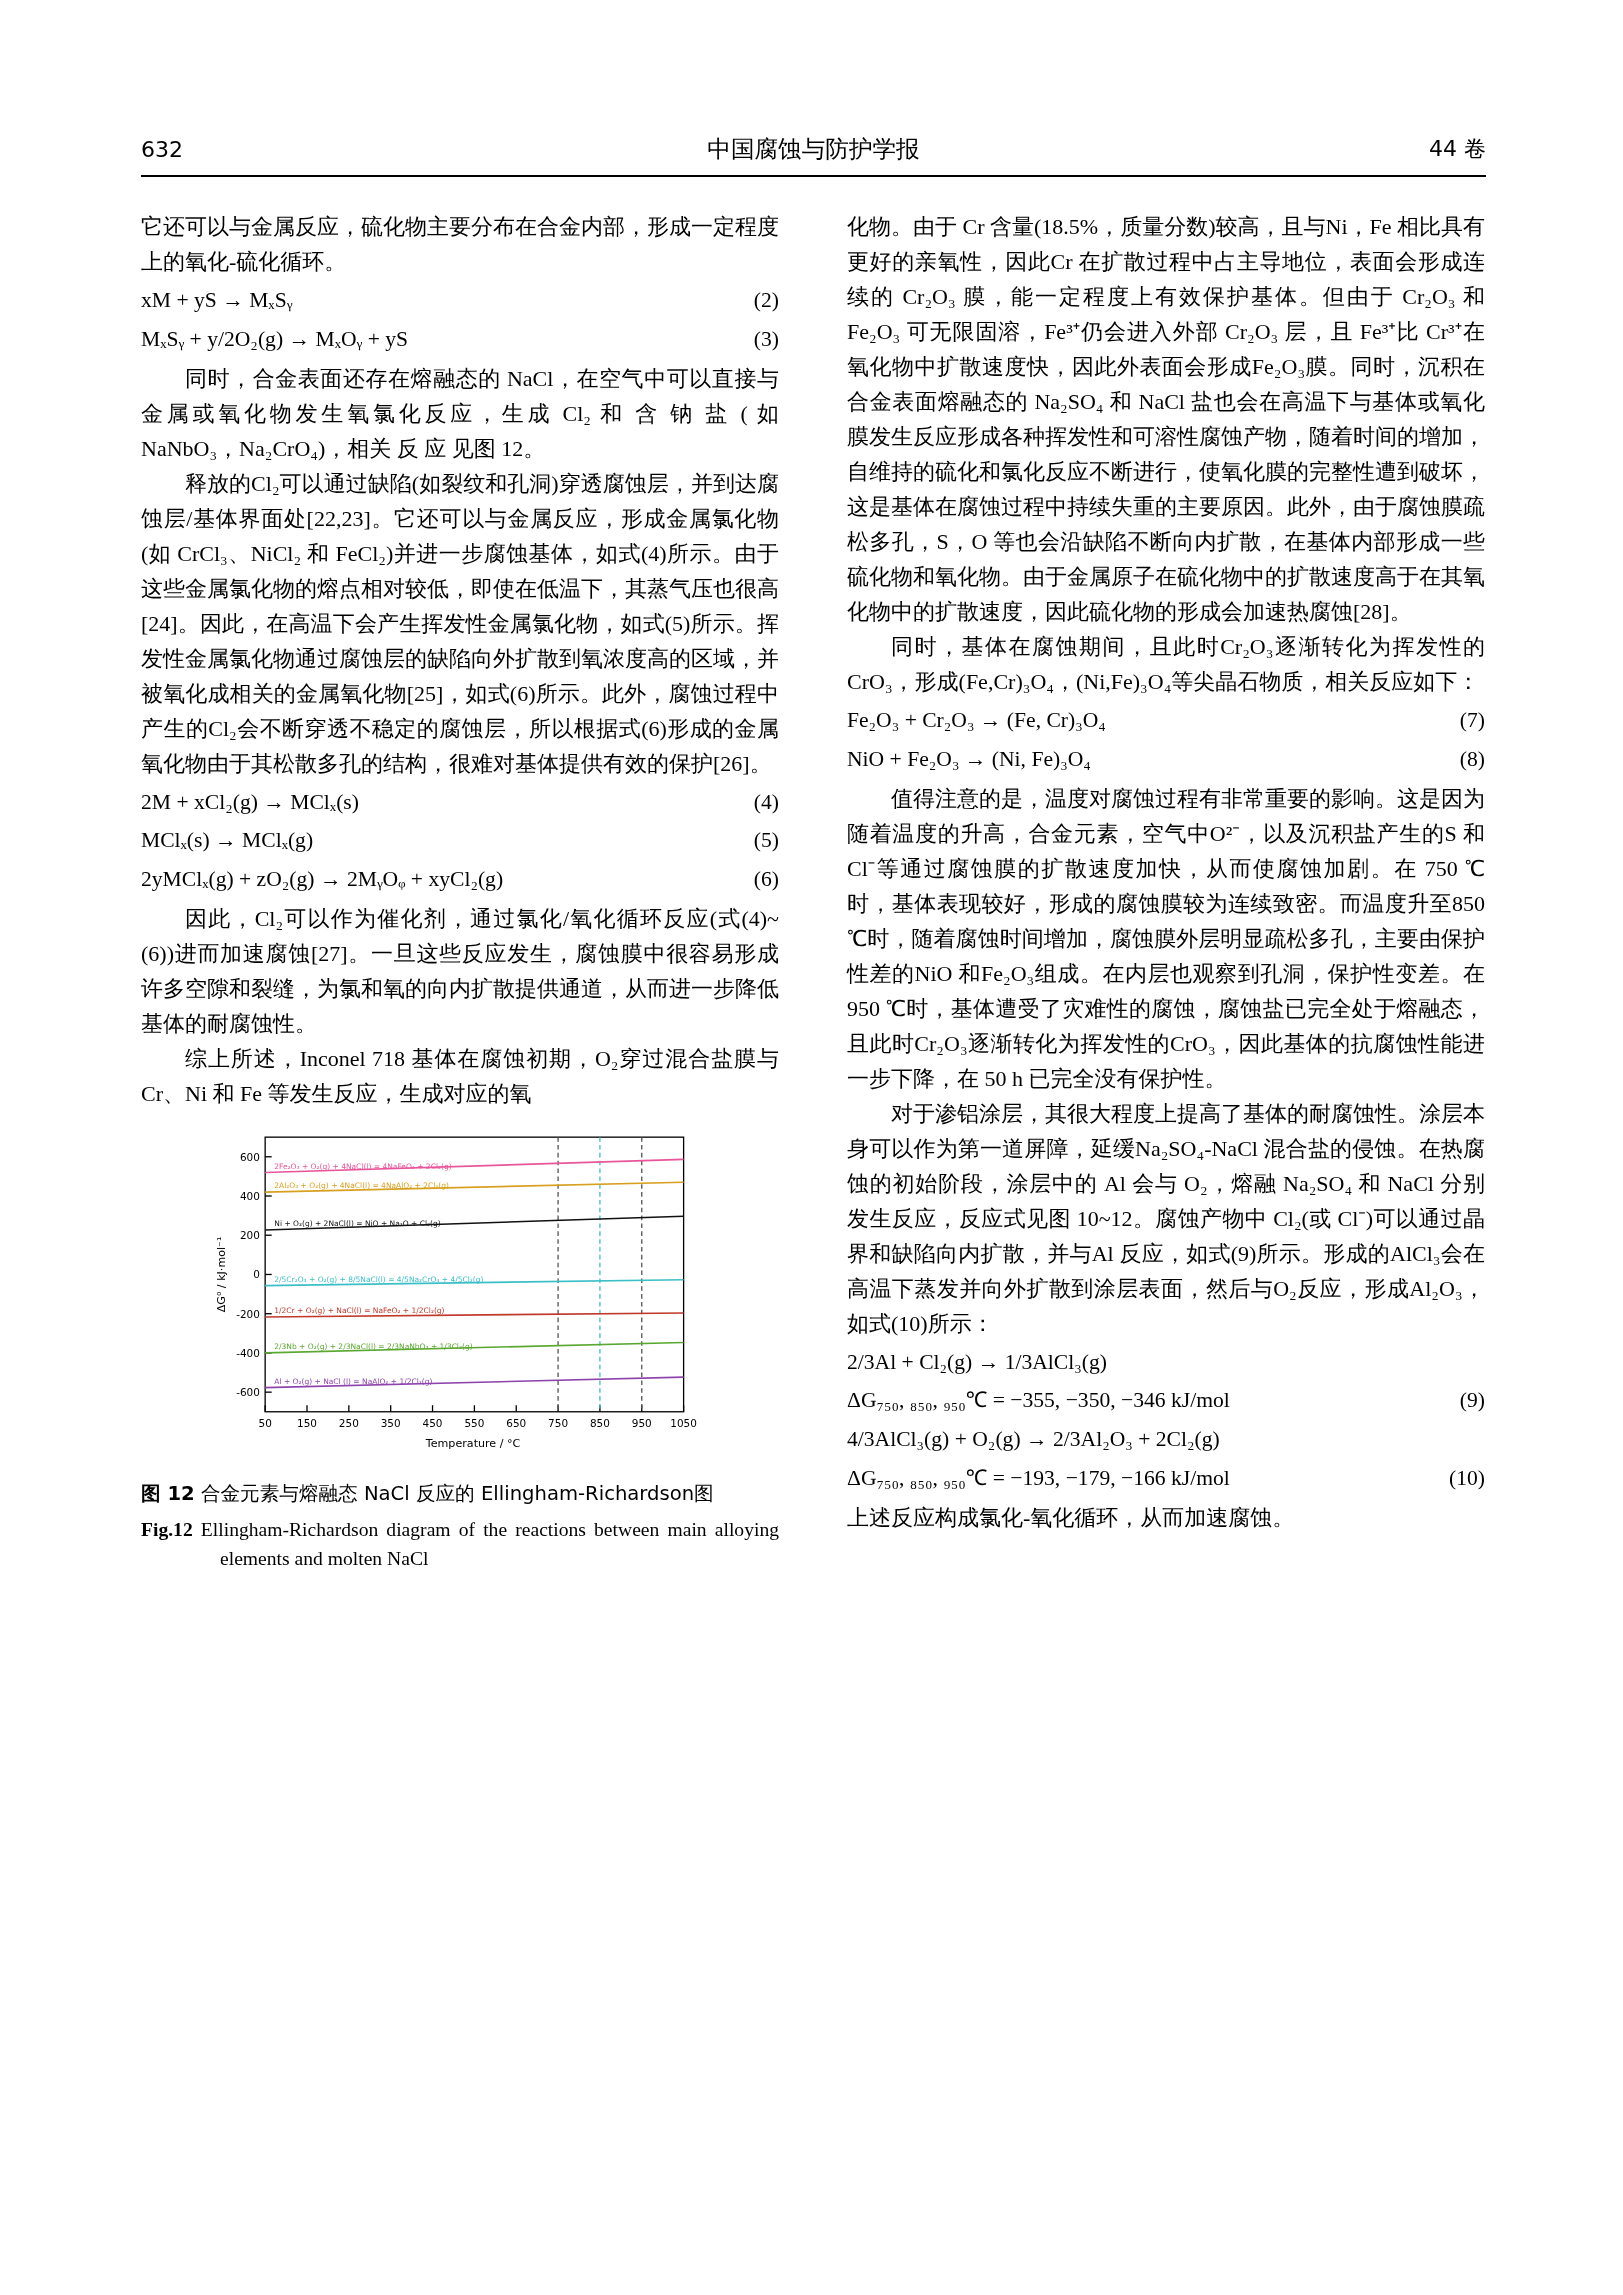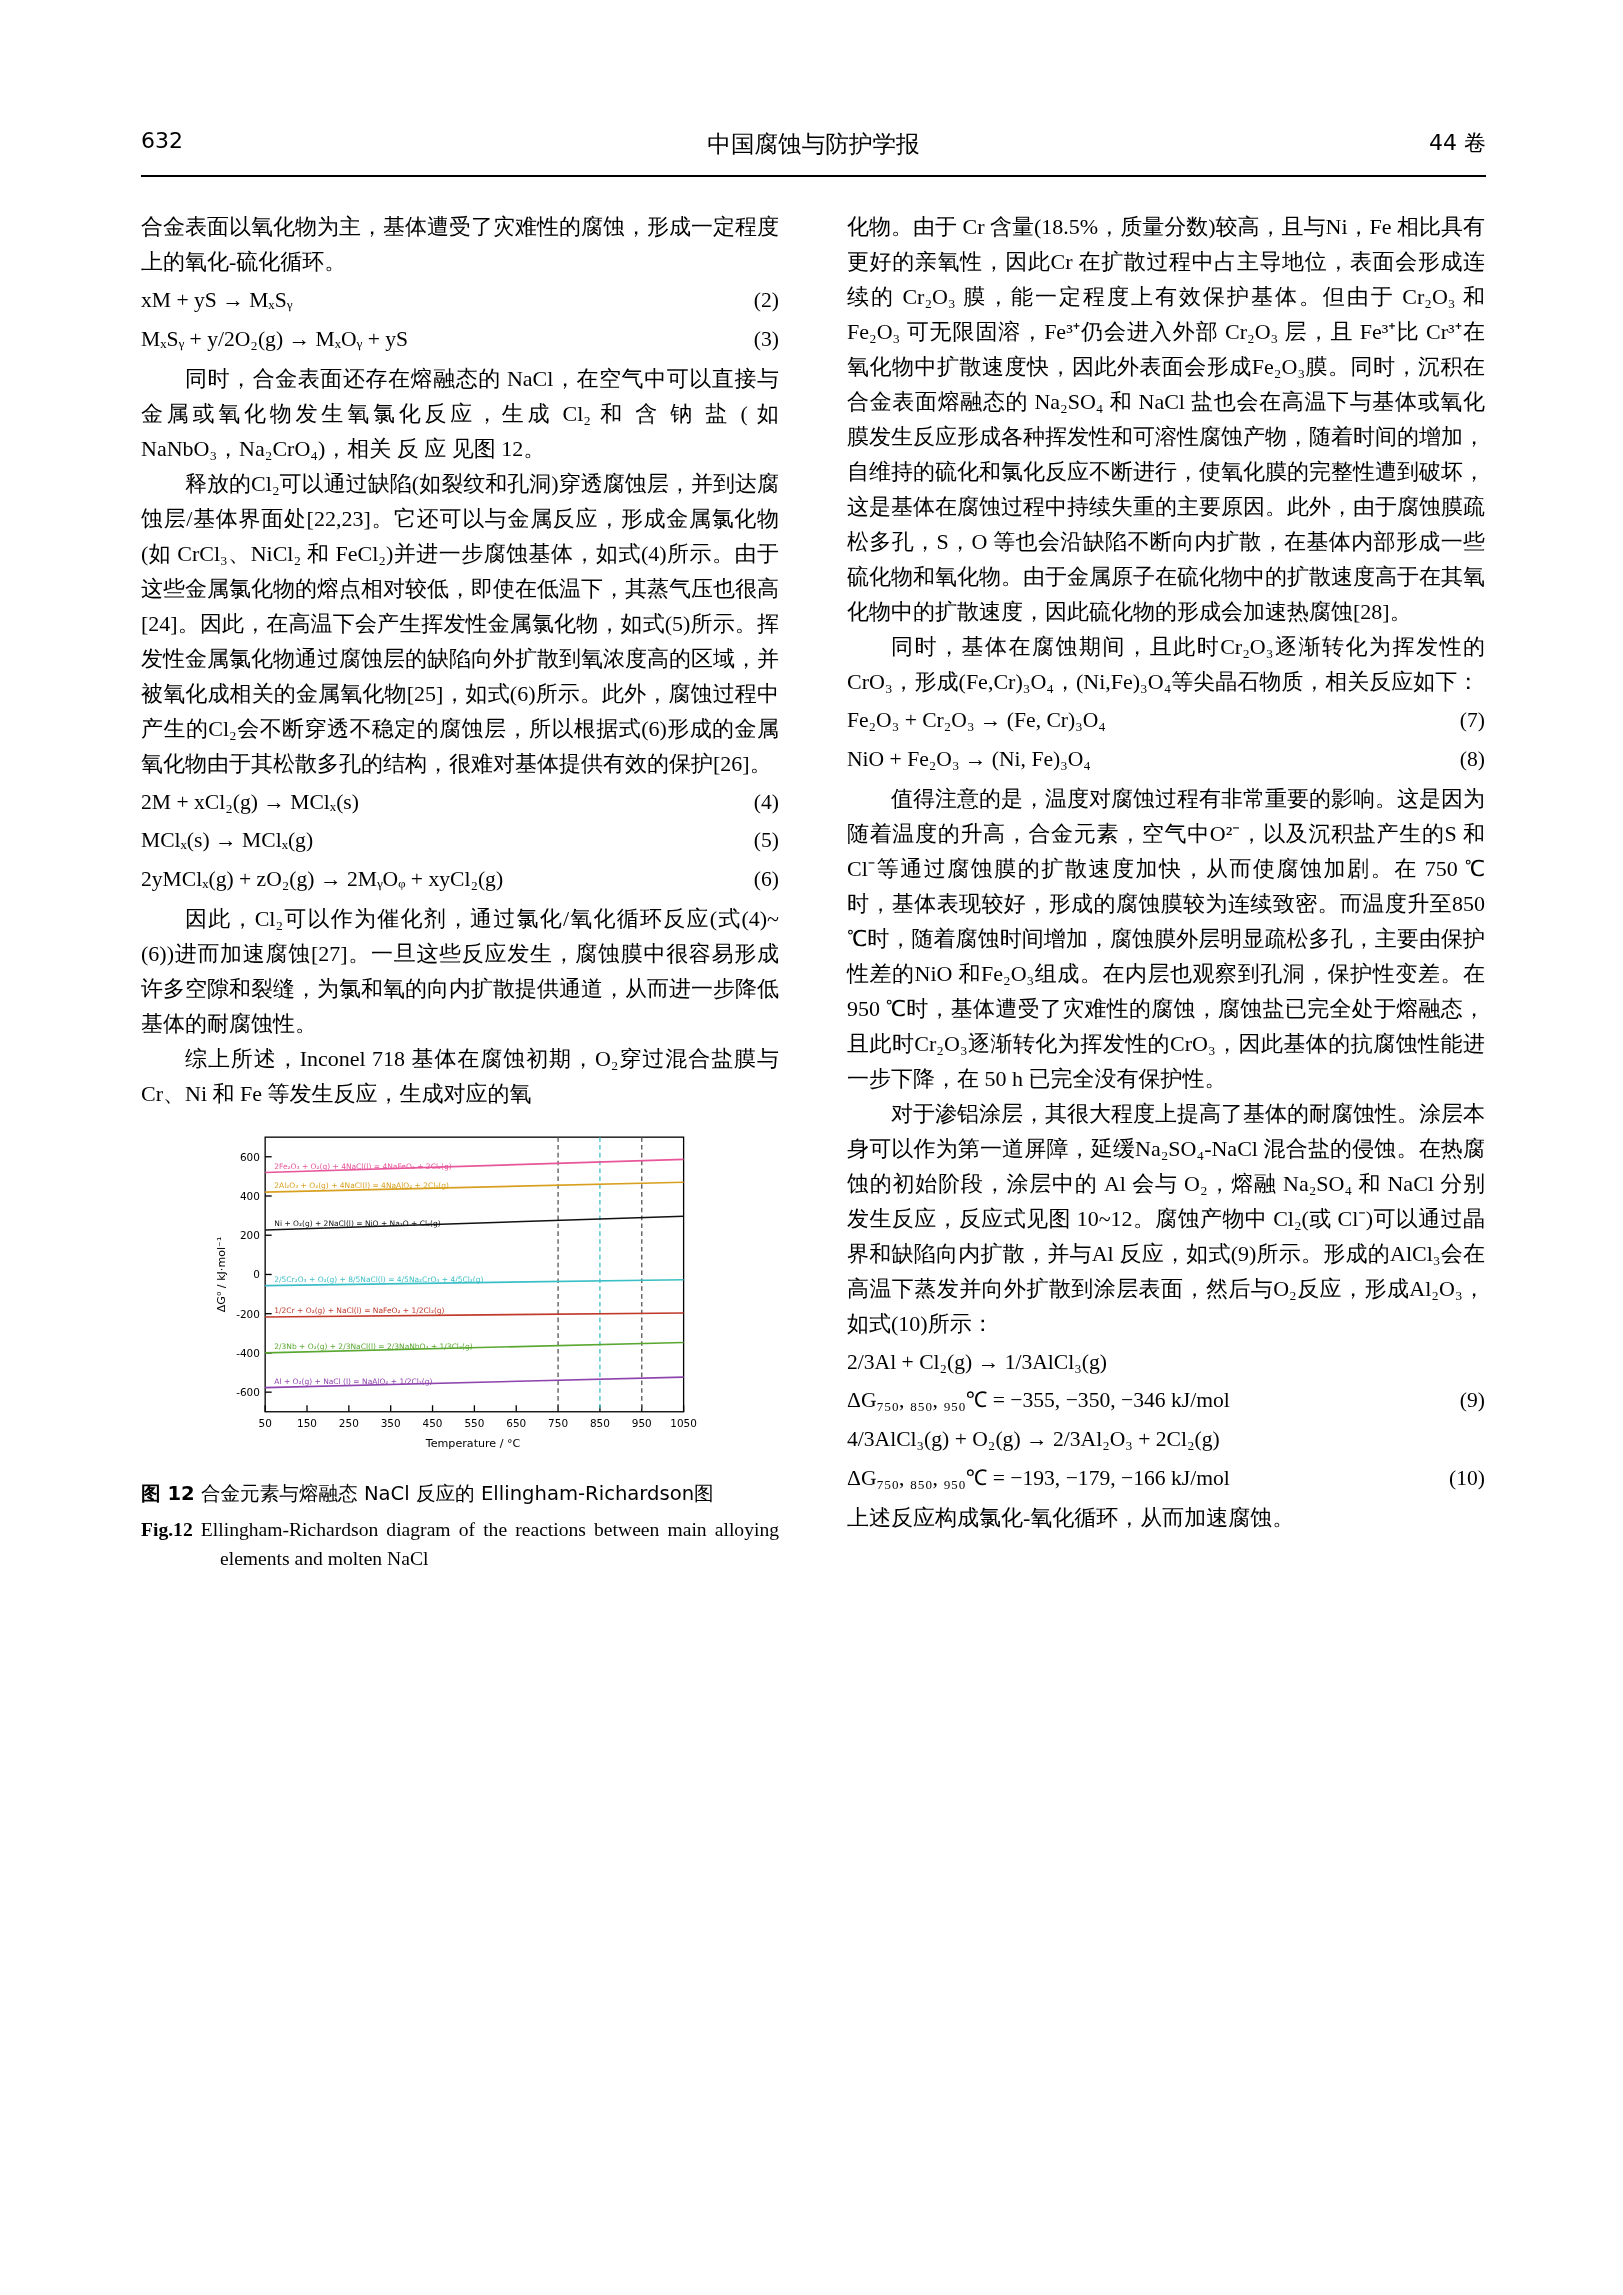--- a/index.html
+++ b/index.html
@@ -15,21 +15,21 @@
     left:0; top:0;
     width:1623px; height:2295px;
   }
   
   .header {
     position:absolute;
     left:141px; top:128px;
     width:1345px;
     height:42px;
     display:flex;
-    align-items:flex-start;
+    align-items:center;
     justify-content:space-between;
     font-size:22px;
   }
   .header .center {
     position:absolute;
     left:0; right:0;
     text-align:center;
     font-size:23.6px;
     font-family:"DejaVu Sans", sans-serif;
   }
@@ -98,21 +98,21 @@
 
   <div class="header">
     <span class="pnum">632</span>
     <span class="center">中国腐蚀与防护学报</span>
     <span class="pnum">44 卷</span>
   </div>
   <div class="rule"></div>
 
   <div class="col left">
 
-    <p>合金表面以氧化物为主，基体遭受了灾难性的腐蚀，形成一定程度上的氧化-硫化循环。</p>
+    <p>它还可以与金属反应，硫化物主要分布在合金内部，形成一定程度上的氧化-硫化循环。</p>
 
     <div class="eq">
       <span>xM + yS → MₓSᵧ</span>
       <span class="num">(2)</span>
     </div>
 
     <div class="eq">
       <span>MₓSᵧ + y/2O₂(g) → MₓOᵧ + yS</span>
       <span class="num">(3)</span>
     </div>

